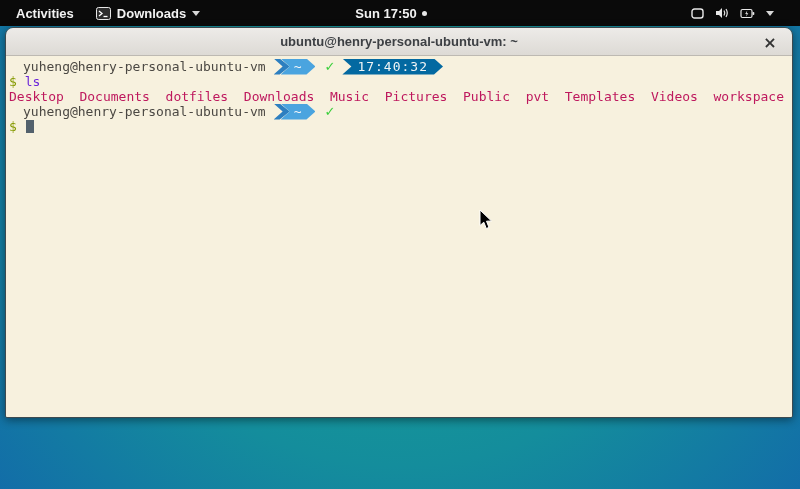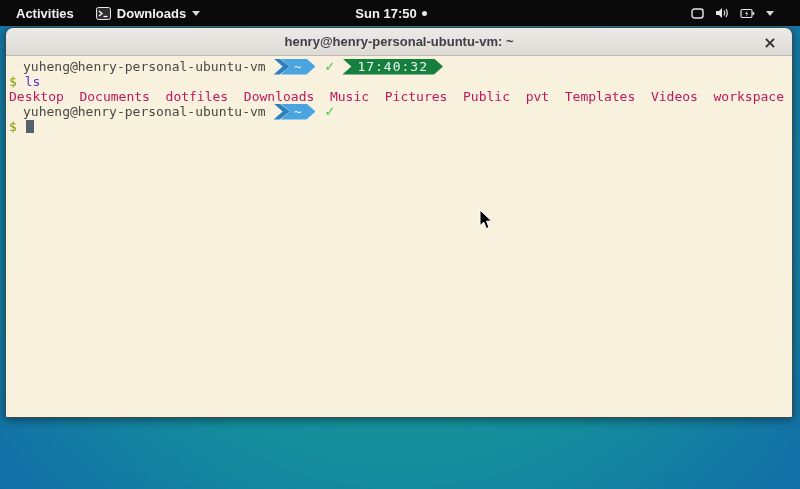--- a/index.html
+++ b/index.html
@@ -81,21 +81,21 @@
   }
   .pl-body {
     margin-left:-9px; height:16px; line-height:16px;
     background:#4aa4df; color:#f2f6fa;
     padding:0 14px 0 13px;
     clip-path:polygon(0 0, calc(100% - 9px) 0, 100% 50%, calc(100% - 9px) 100%, 0 100%, 9px 50%);
   }
   .check { color:#3ccf3c; margin:0 7px 0 9px; font-family:"DejaVu Sans", sans-serif; font-weight:700; font-size:13px; }
   .pl-time {
     height:16px; line-height:16px;
-    background:#15803d; color:#f0f4f5;
+    background:#0369a1; color:#f0f4f5;
     padding:0 15px 0 15px; letter-spacing:1px;
     clip-path:polygon(0 0, calc(100% - 9px) 0, 100% 50%, calc(100% - 9px) 100%, 0 100%, 9px 50%);
   }
 
   .prompt-symbol { color:#859900; }
   .cmd-text { color:#6d28d9; }
   .dir-entry { color:#be185d; }
   .block-cursor {
     display:inline-block; width:8px; height:13px; background:#53616c;
     vertical-align:middle; margin-left:1px; transform:translateY(-1px);
@@ -149,21 +149,21 @@
         <rect x="12.5" y="4" width="1.8" height="3" rx="0.8" fill="#e8e8e8"></rect>
         <path d="M7.3 2.5 L5.2 6 L6.8 6 L5.9 8.8 L8.3 5.2 L6.7 5.2 Z" fill="#e8e8e8"></path>
       </svg>
     </span>
     <span class="caret-down"></span>
   </div>
 </div>
 
 <div class="window">
   <div class="titlebar">
-    <span class="title">henry@henry-personal-ubuntu-vm: ~</span>
+    <span class="title">ubuntu@henry-personal-ubuntu-vm: ~</span>
     <span class="close-btn">×</span>
   </div>
 
   <div class="term">
 
     <div class="term-line prompt-line">
       <span class="user-host">yuheng@henry-personal-ubuntu-vm</span>
       <span class="pl-group">
         <span class="pl-chev"></span>
         <span class="pl-body">~</span>

